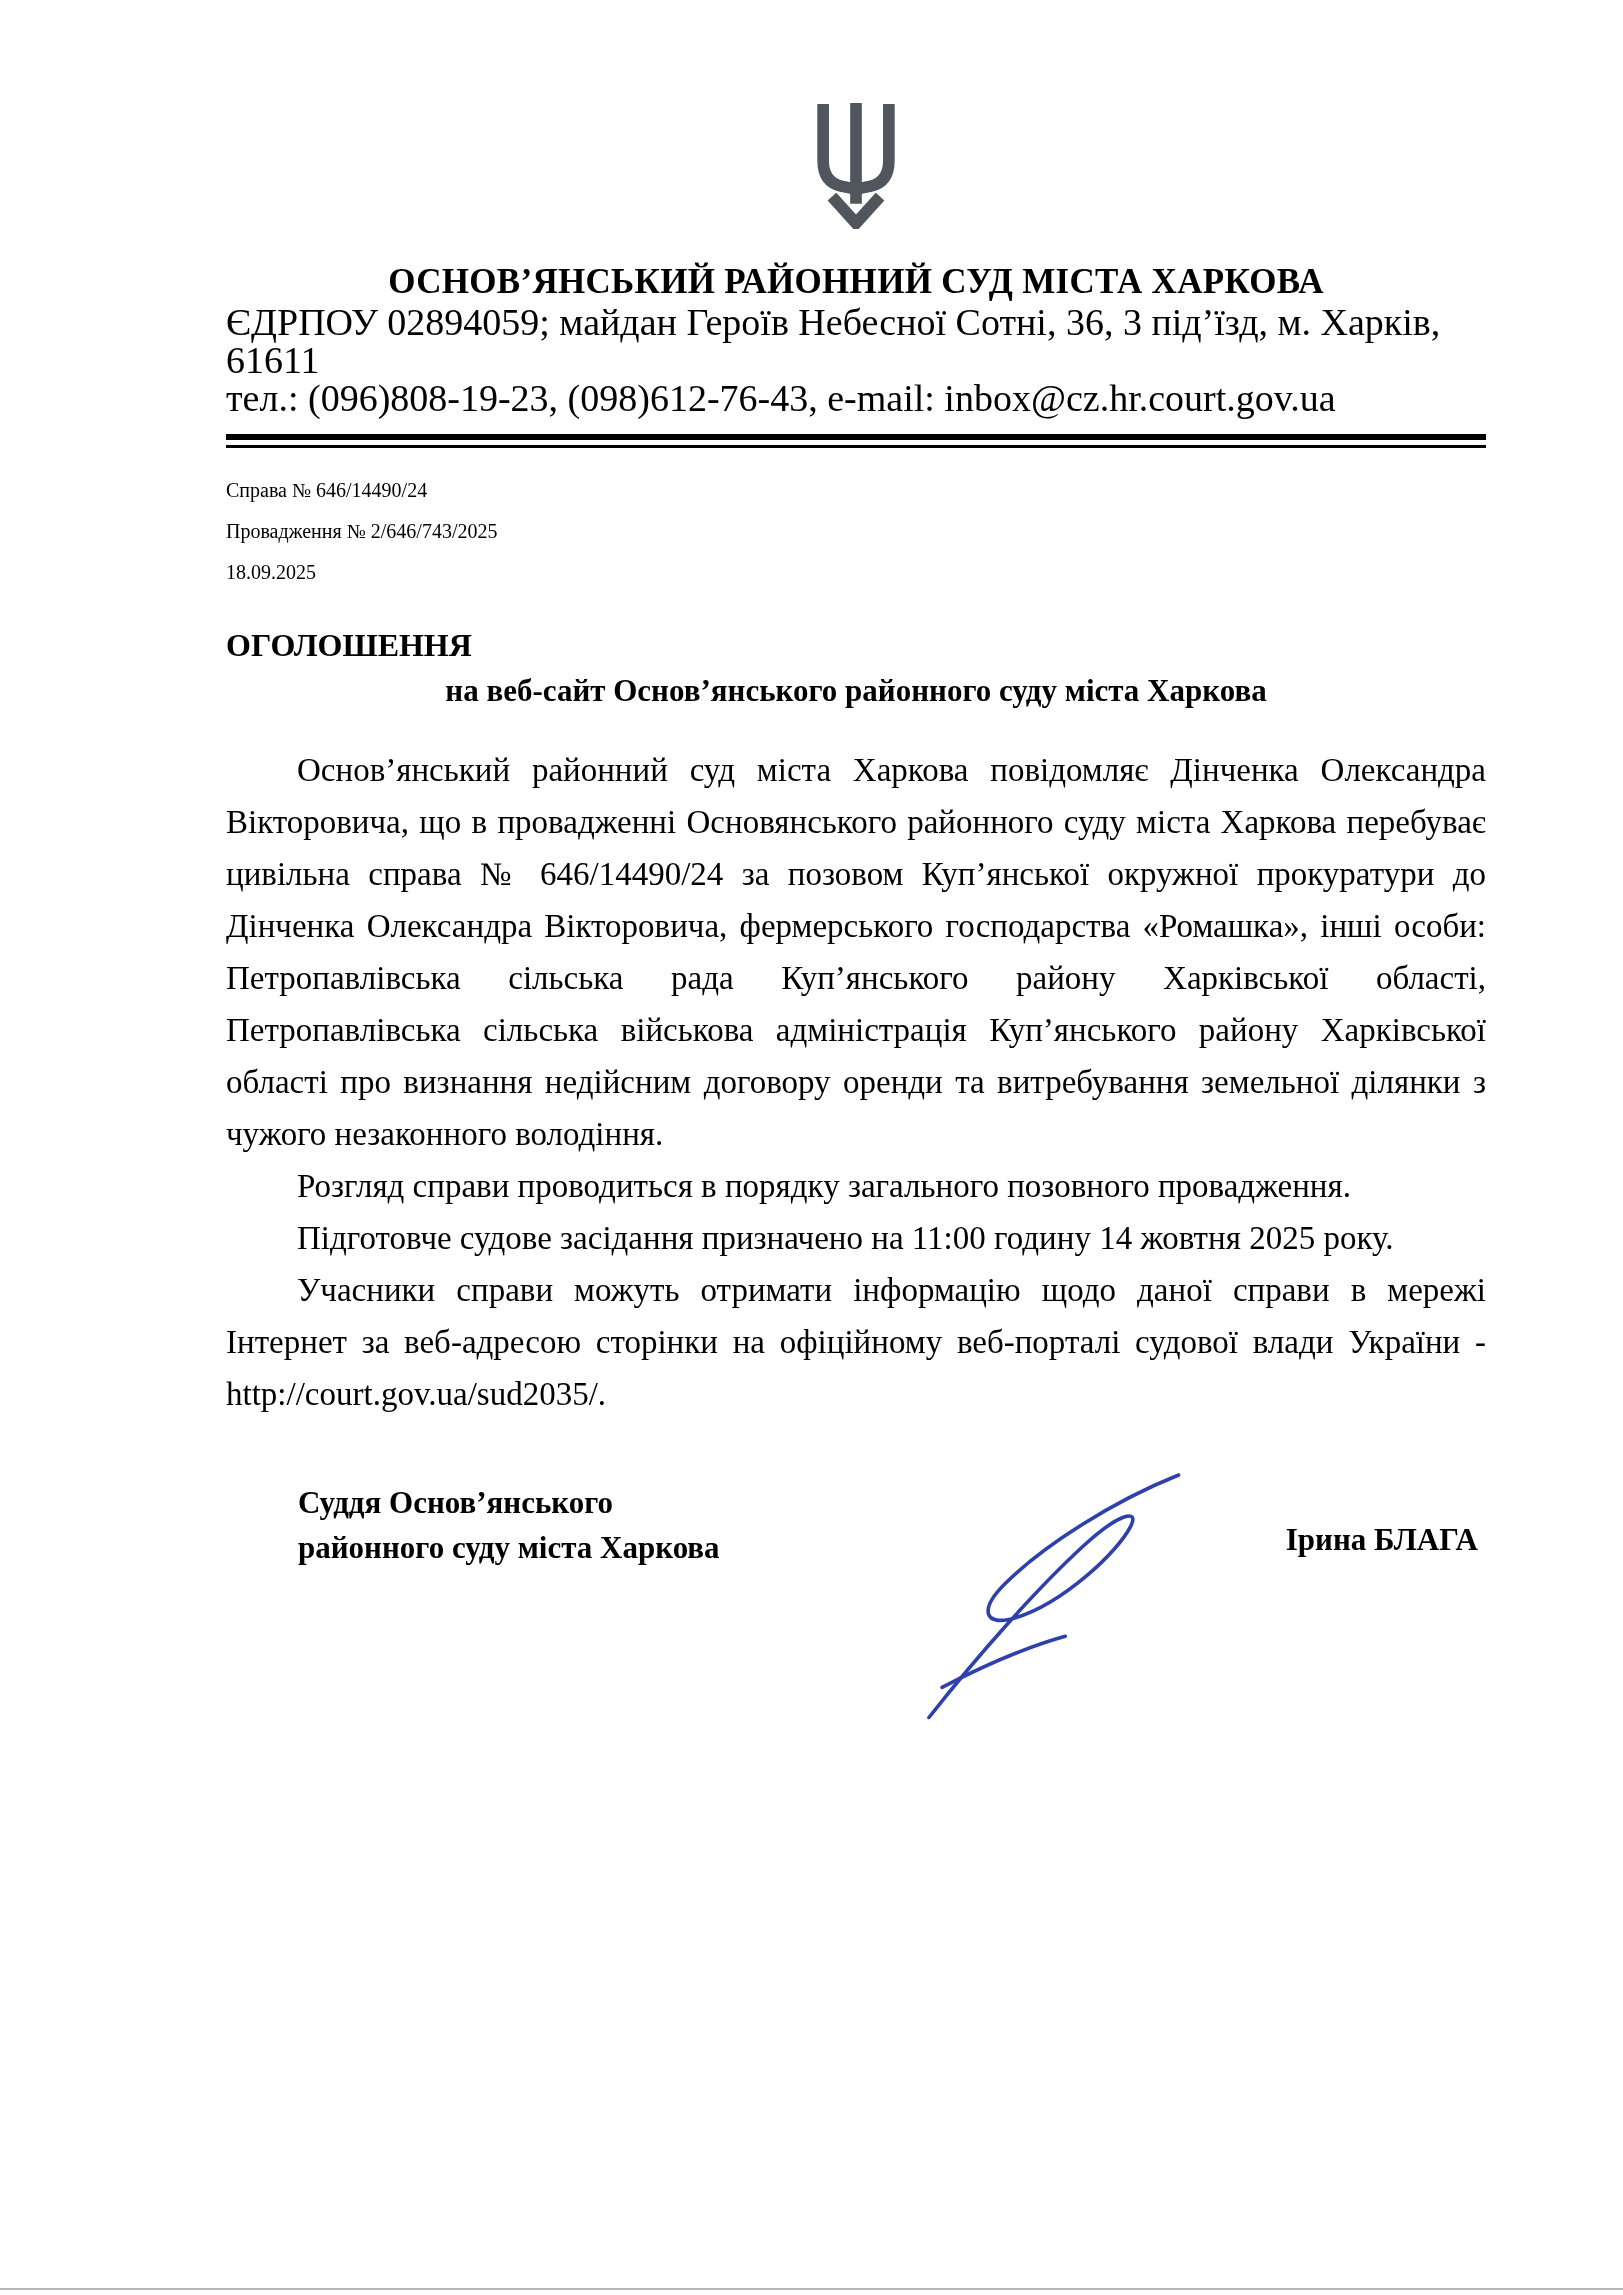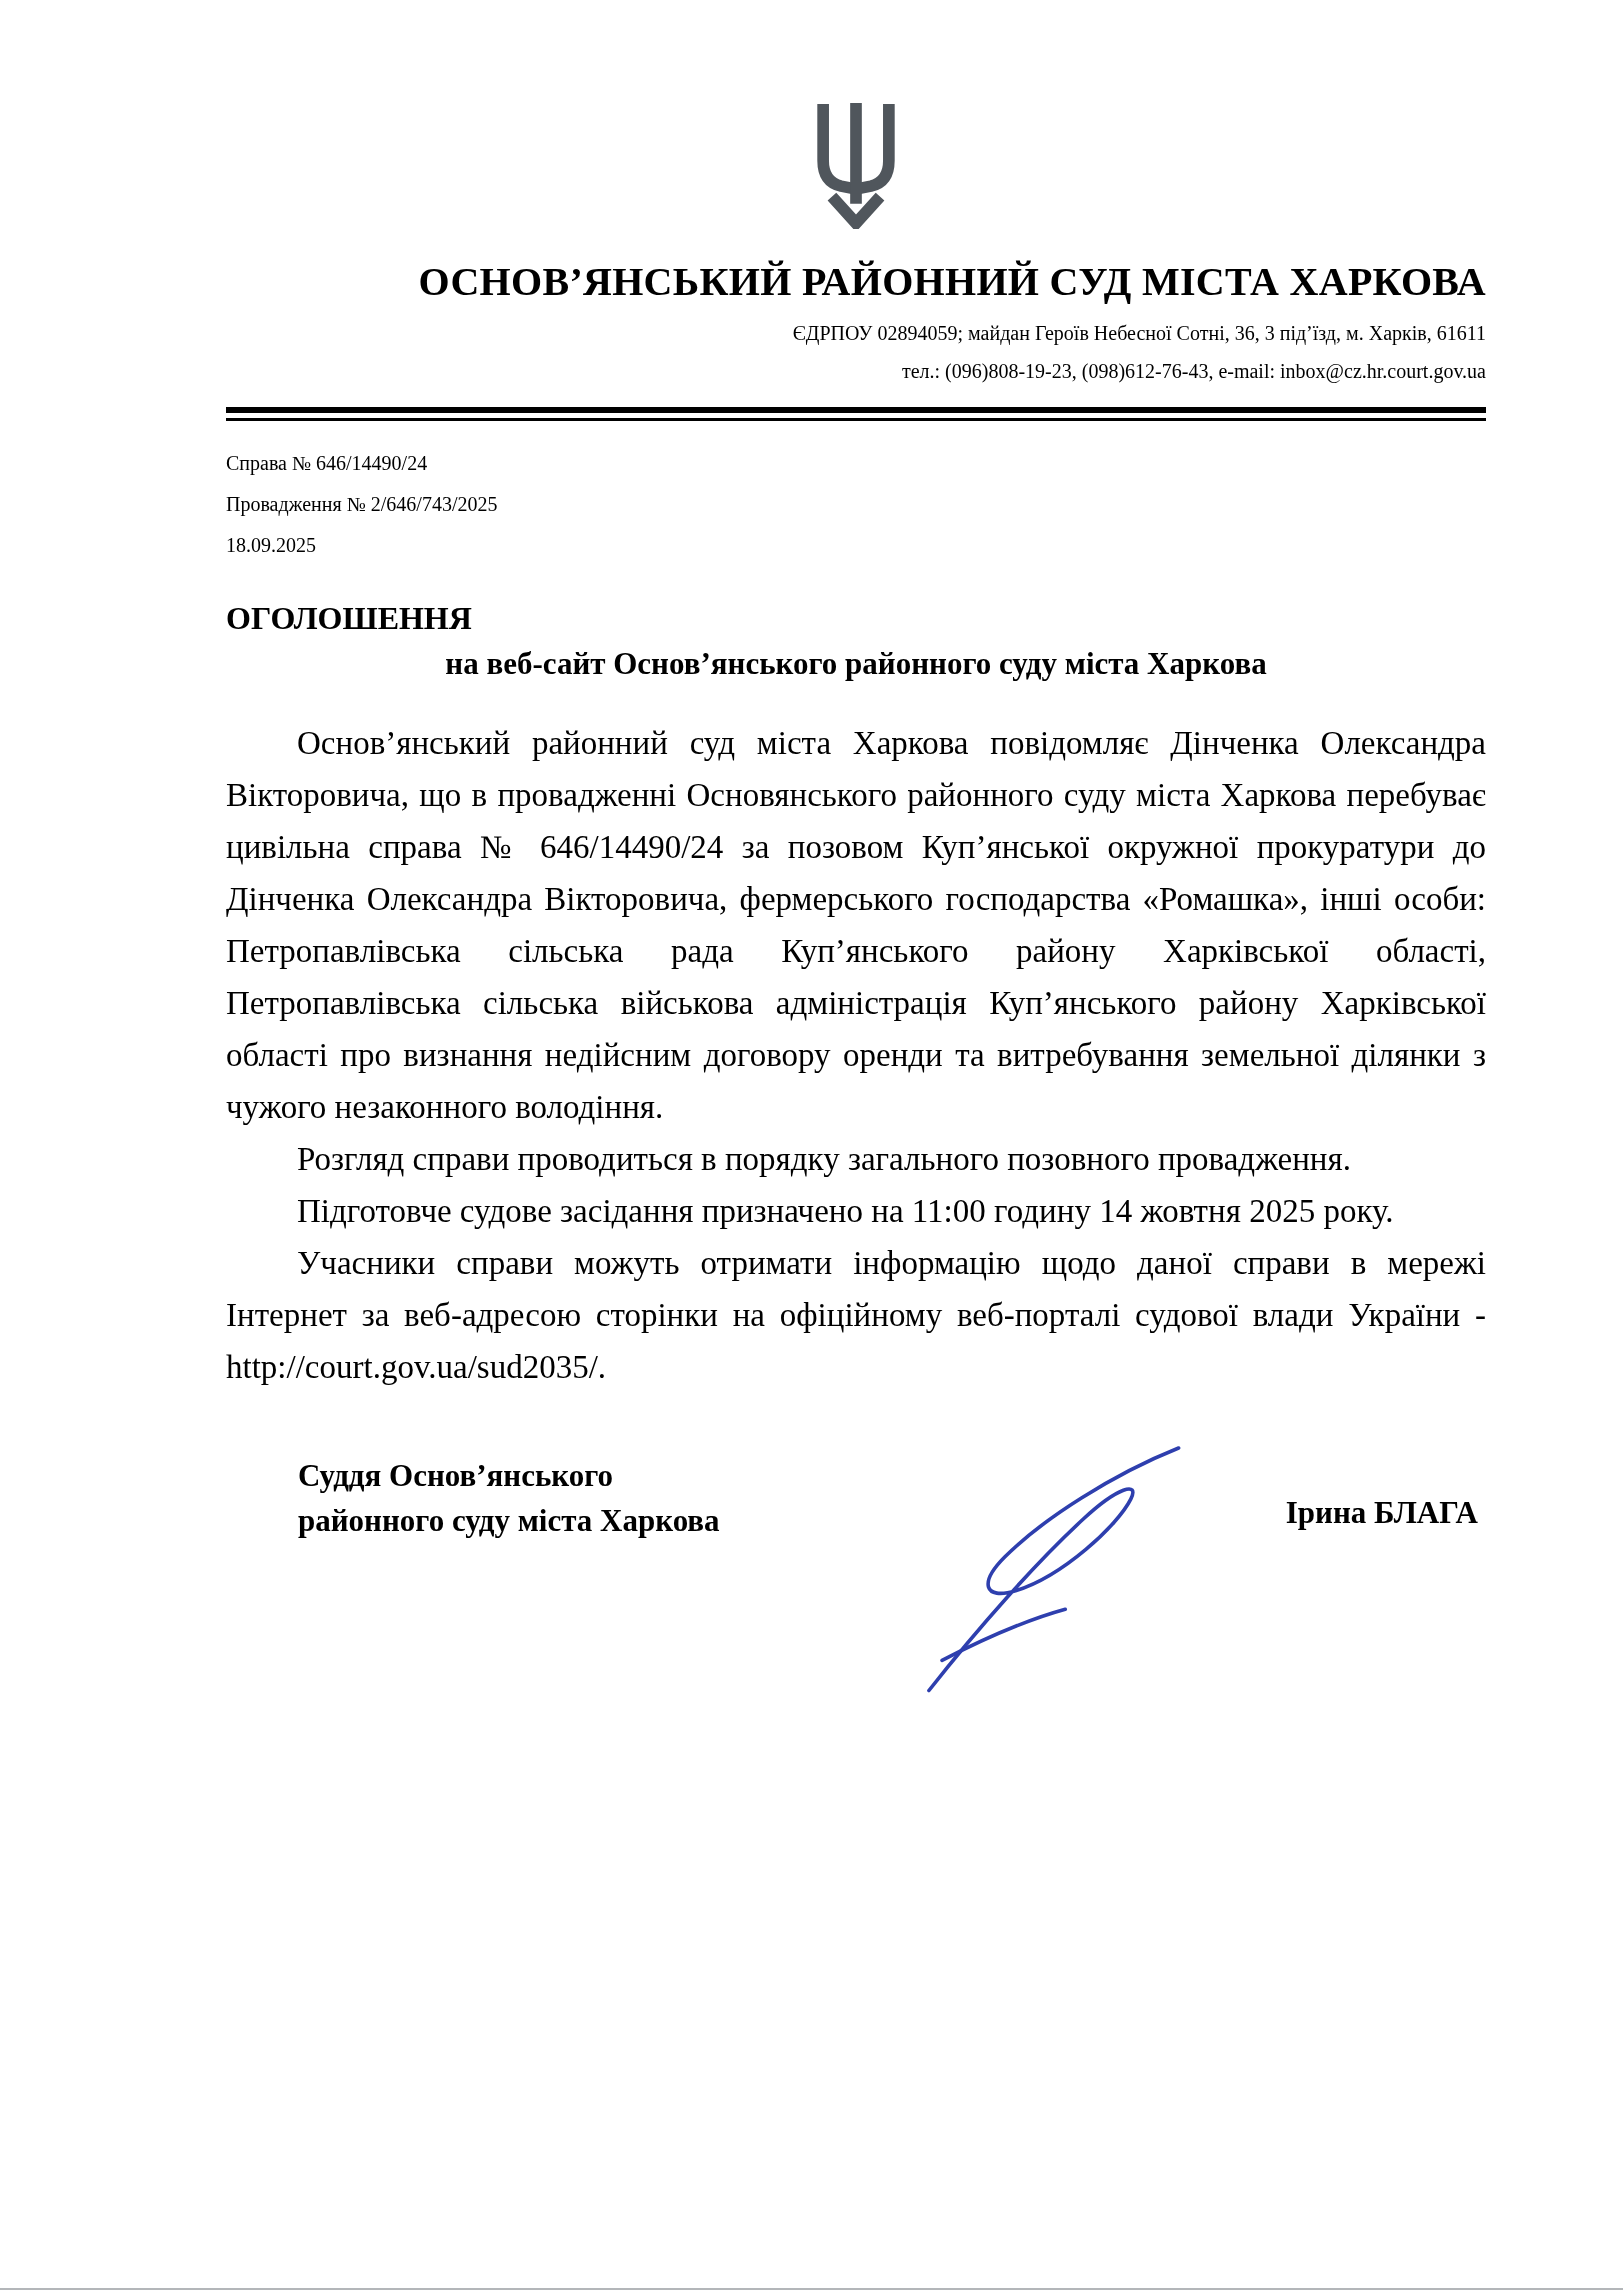--- a/index.html
+++ b/index.html
@@ -22,30 +22,30 @@
   }
   .emblem-wrap {
     text-align: center;
     margin-bottom: 29px;
   }
   .emblem-wrap svg {
     width: 106px;
     height: 126px;
   }
   .court-name {
-    text-align: right;
+    text-align: center;
     font-weight: bold;
-    font-size: 40px;
+    font-size: 35px;
     line-height: 43px;
     letter-spacing: 0.3px;
-    margin-bottom: 11px;
+    margin-bottom: 0;
   }
   .addr {
-    text-align: right;
-    font-size: 20px;
+    text-align: left;
+    font-size: 38px;
     line-height: 38px;
   }
   .rule {
     margin-top: 17px;
   }
   .rule-thick {
     height: 5.9px;
     background: #000;
   }
   .rule-thin {

